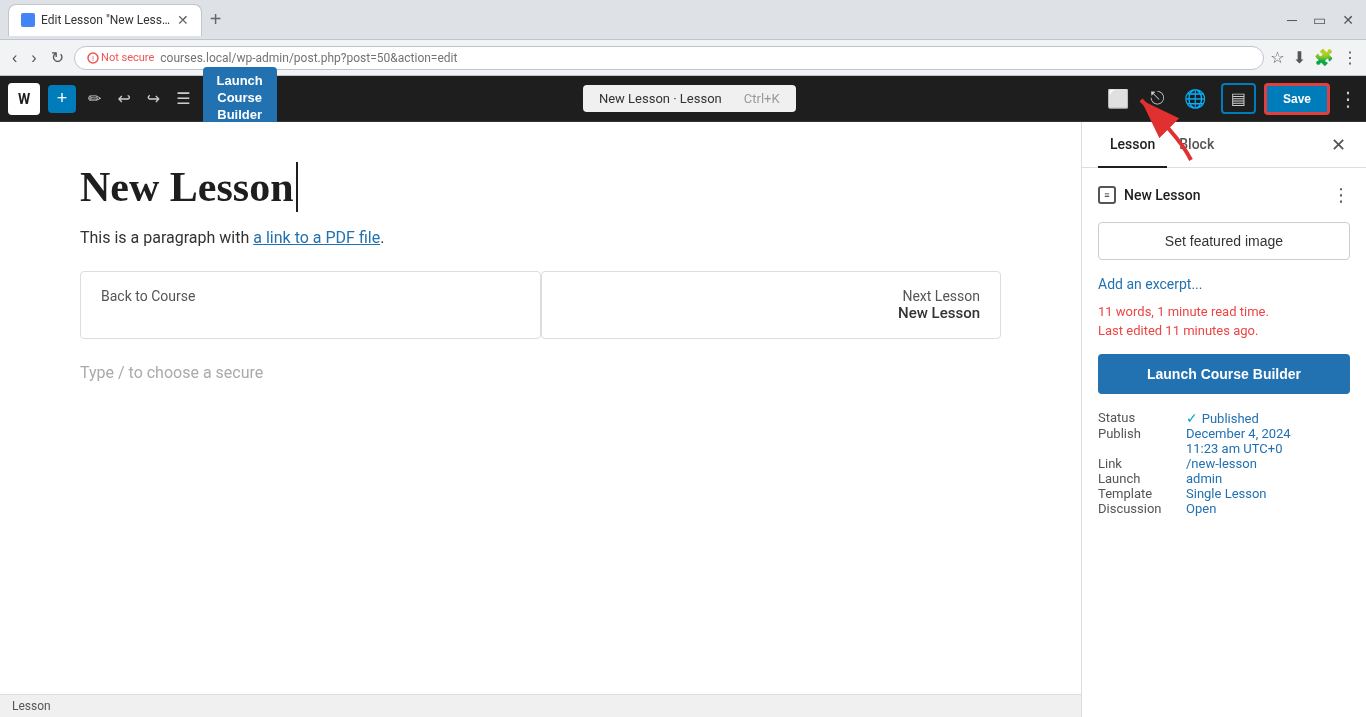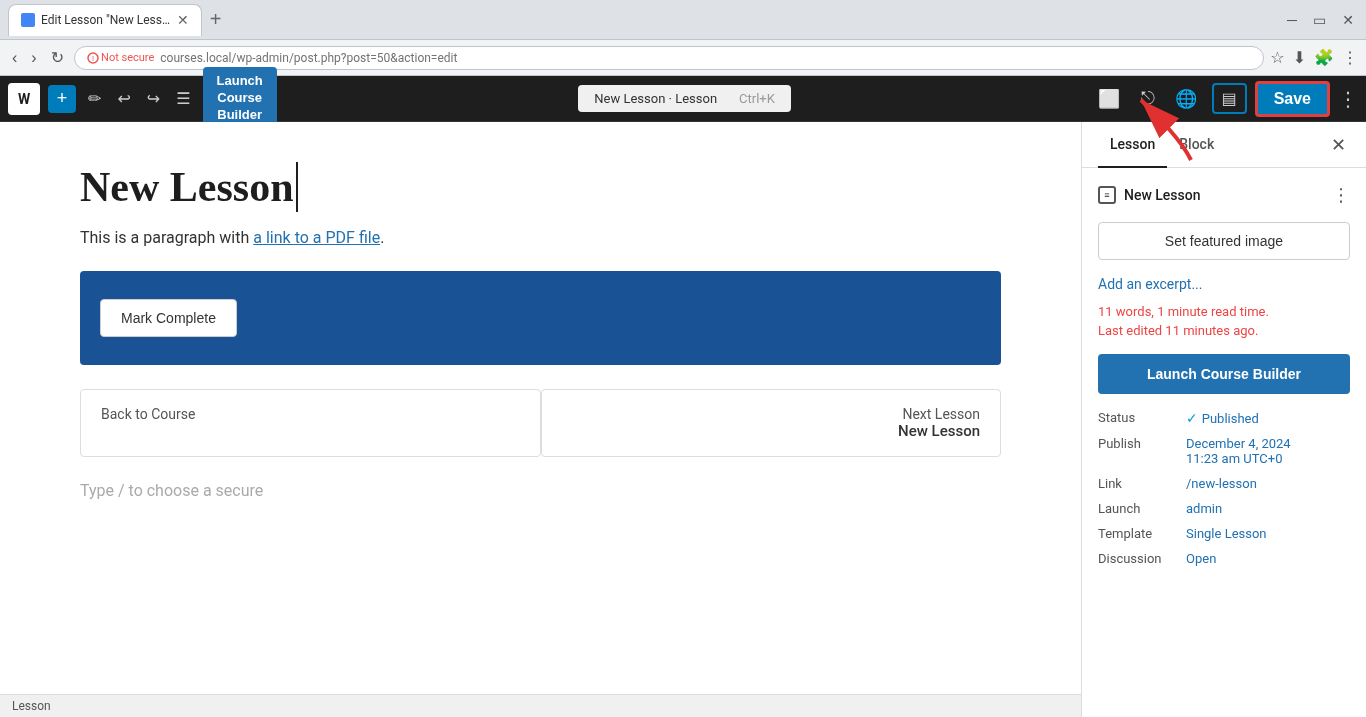--- a/index.html
+++ b/index.html
@@ -152,21 +152,21 @@
       cursor: pointer;
       padding: 4px 8px;
       border-radius: 4px;
     }
     .save-btn {
       background: #007cba;
       color: #fff;
       border: 3px solid #e04040;
       border-radius: 4px;
       padding: 6px 16px;
-      font-size: 16px;
+      font-size: 12px;
       font-weight: 600;
       cursor: pointer;
     }
     .toolbar-more-btn {
       background: none;
       border: none;
       color: #ccc;
       font-size: 20px;
       cursor: pointer;
     }
@@ -378,21 +378,21 @@
       font-size: 14px;
       font-weight: 600;
       cursor: pointer;
       margin-top: 12px;
       margin-bottom: 16px;
     }
 
     .sidebar-meta {
       display: flex;
       flex-direction: column;
-      gap: 10px;
+      gap: 0;
     }
     .meta-row {
       display: flex;
       align-items: flex-start;
       gap: 8px;
     }
     .meta-label {
       font-size: 13px;
       color: #555;
       min-width: 80px;
@@ -518,23 +518,20 @@
 
     <h1 class="lesson-title">
       <span>New Lesson</span>
         <span class="cursor-line"></span>
     </h1>
 
     <p class="paragraph-text">
       <span>This is a paragraph with </span><a href="#">a link to a PDF file</a><span>.</span>
     </p>
 
-    <div class="mark-complete-block">
-      <button class="mark-complete-btn">Mark Complete</button>
-    </div>
 
     <div class="nav-blocks">
       <div class="nav-block nav-block-back">
         <div class="nav-label">Back to Course</div>
       </div>
       <div class="nav-block nav-block-next">
         <div class="nav-label">Next Lesson</div>
         <div class="nav-course">New Lesson</div>
       </div>
     </div>

